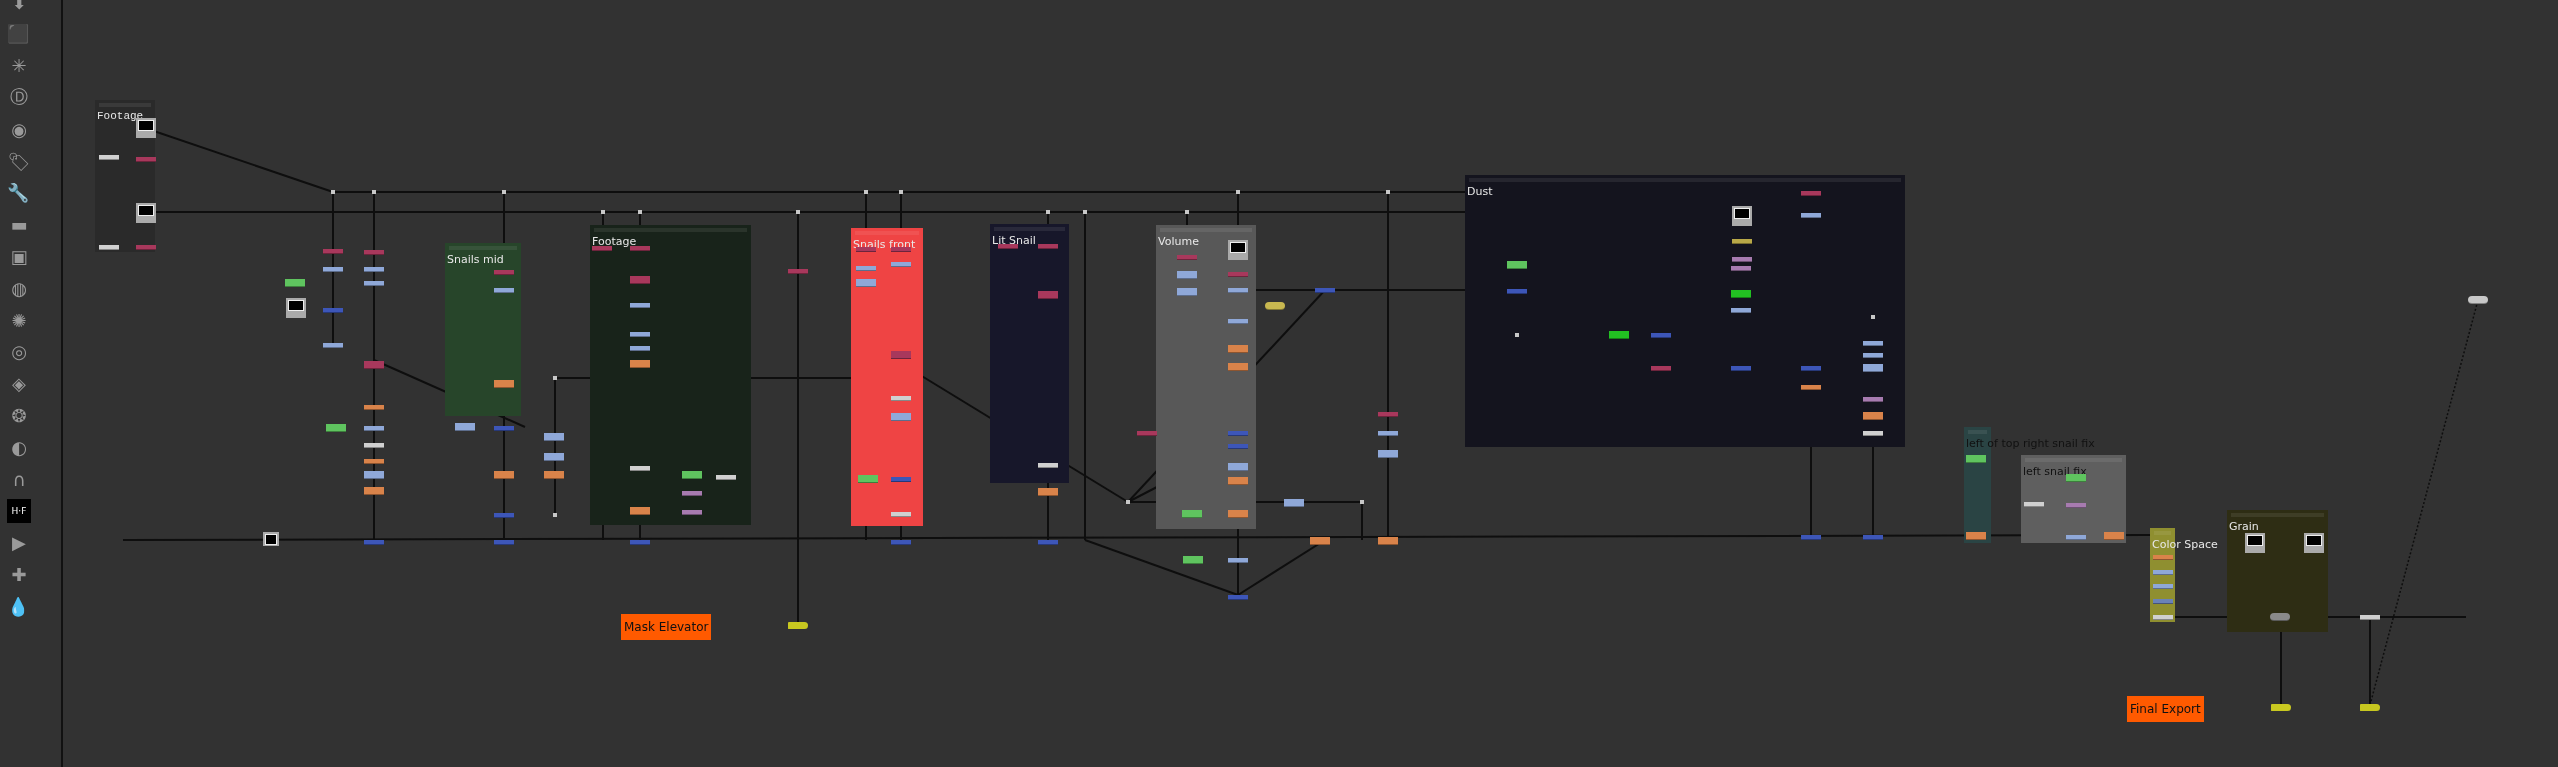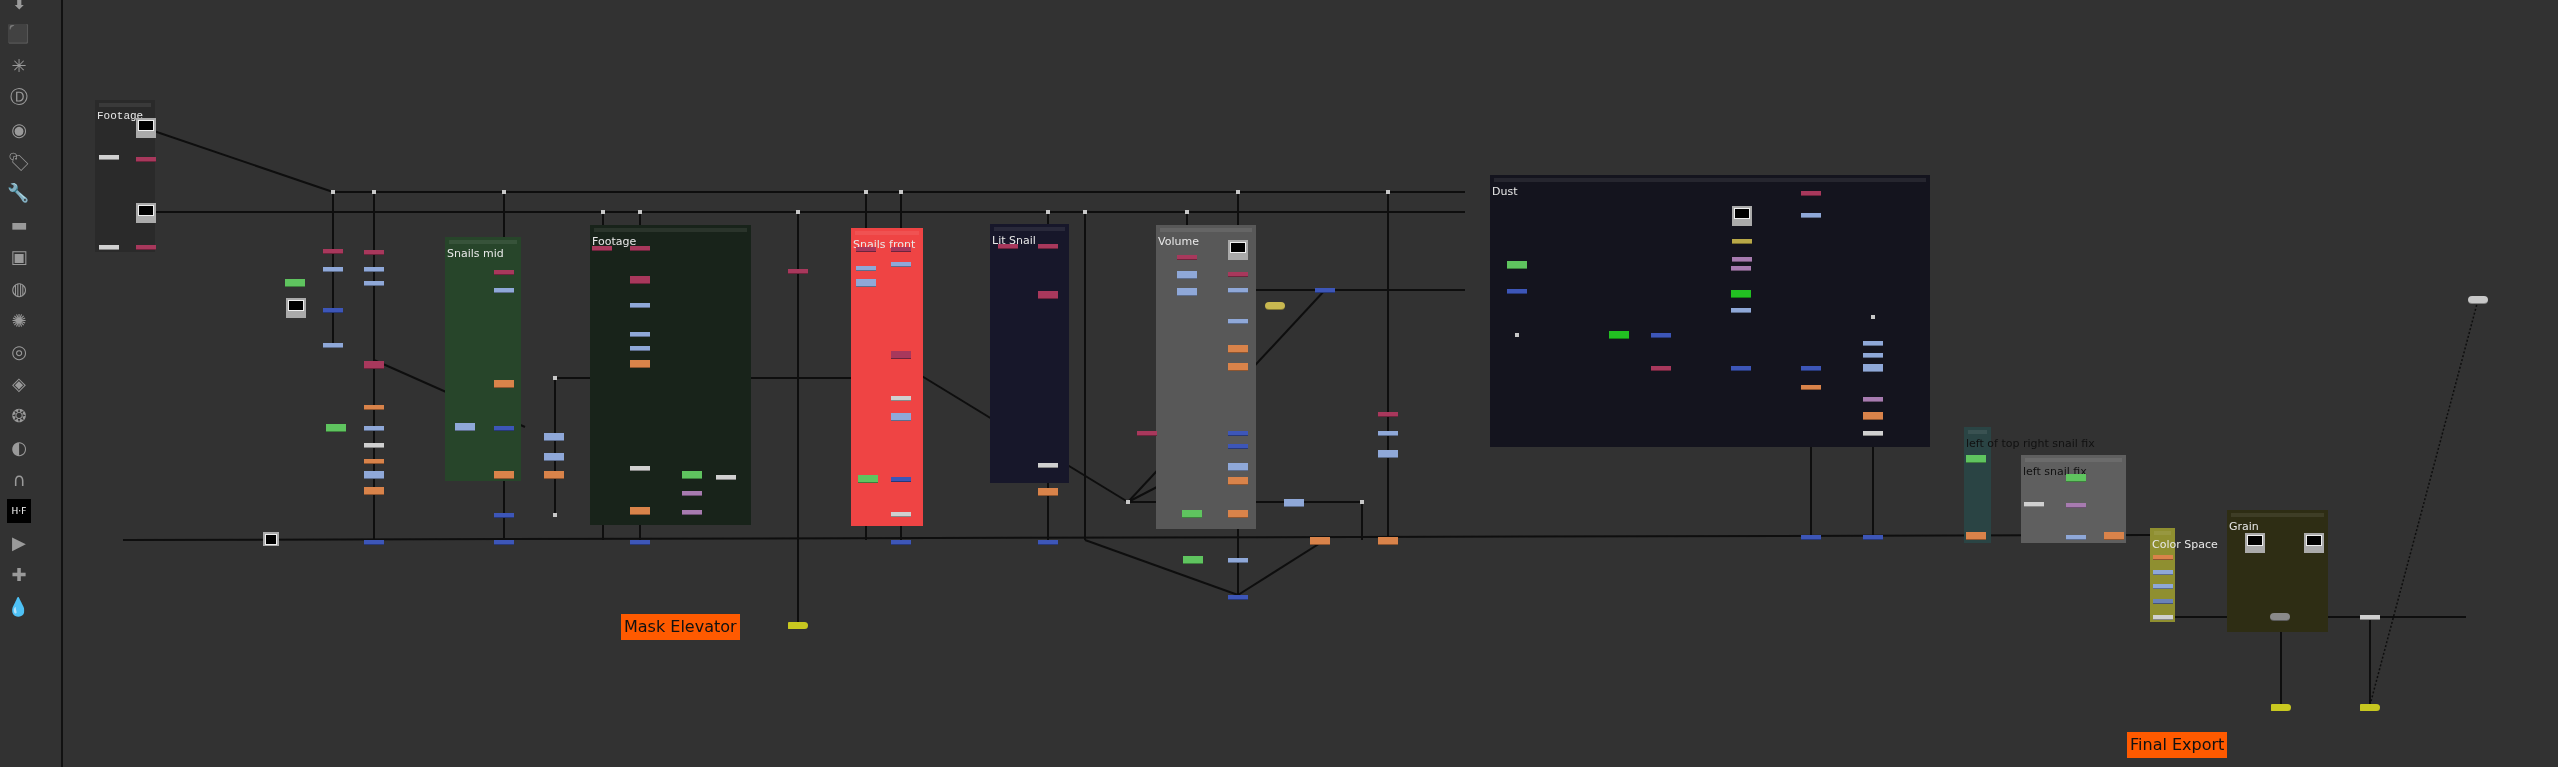--- a/index.html
+++ b/index.html
@@ -9,21 +9,21 @@
   #canvas { position:absolute; left:63px; top:0; width:2495px; height:767px; }
   svg.wires { position:absolute; left:0; top:0; }
   .backdrop { position:absolute; box-sizing:border-box; }
   .backdrop .title { position:absolute; left:2px; top:10px; font-size:11px; color:#e8e8e8; white-space:nowrap; }
   .backdrop .bar { position:absolute; left:4px; right:4px; top:3px; height:4px; background:rgba(255,255,255,0.08); }
   .node { position:absolute; width:20px; height:5px; box-sizing:border-box; border-bottom:1px solid rgba(0,0,0,0.35); cursor:pointer; }
   .node.big { height:8px; }
   .dot { position:absolute; width:4px; height:4px; background:#c8c8c8; margin:-2px 0 0 -2px; }
   .read { position:absolute; width:20px; height:20px; background:#aaa; box-sizing:border-box; cursor:pointer; }
   .read::before { content:""; position:absolute; left:2px; top:2px; right:2px; height:11px; background:#000; border:1px solid #eee; box-sizing:border-box; }
-  .sticky { position:absolute; background:#ff5a00; color:#111; font-size:16px; line-height:26px; padding:0 3px; white-space:nowrap; cursor:pointer; }
+  .sticky { position:absolute; background:#ff5a00; color:#111; font-size:12px; line-height:26px; padding:0 3px; white-space:nowrap; cursor:pointer; }
   .write { position:absolute; width:20px; height:7px; background:#c8c820; border-radius:1px 4px 4px 1px; cursor:pointer; }
 </style>
 </head>
 <body>
 
 <div id="sidebar">
     <div class="tb-icon" style="top: -10px;">⬇</div>
     <div class="tb-icon" style="top: 21.8px;">⬛</div>
     <div class="tb-icon" style="top: 53.6px;">✳</div>
     <div class="tb-icon" style="top: 85.4px;">Ⓓ</div>
@@ -87,41 +87,41 @@
       <line x1="2307" y1="617" x2="2307" y2="705"></line>
       <line x1="737" y1="625" x2="735" y2="625"></line>
     </g>
     <line x1="2307" y1="705" x2="2415" y2="300" stroke="#0e0e0e" stroke-width="1.5" stroke-dasharray="2,2"></line>
   </svg>
 
   <div class="backdrop" style="left:32px;top:100px;width:60px;height:152px;background:#2a2a2a;font-family:Liberation Mono, monospace;">
       <div class="bar"></div>
       <span class="title">Footage</span>
     </div>
-  <div class="backdrop" style="left:382px;top:237px;width:76px;height:244px;background:#27452a;">
+  <div class="backdrop" style="left:382px;top:243px;width:76px;height:173px;background:#27452a;">
       <div class="bar"></div>
       <span class="title">Snails mid</span>
     </div>
   <div class="backdrop" style="left:527px;top:225px;width:161px;height:300px;background:#18231a;">
       <div class="bar"></div>
       <span class="title">Footage</span>
     </div>
   <div class="backdrop" style="left:788px;top:228px;width:72px;height:298px;background:#ef4444;">
       <div class="bar"></div>
       <span class="title">Snails front</span>
     </div>
   <div class="backdrop" style="left:927px;top:224px;width:79px;height:259px;background:#17172a;">
       <div class="bar"></div>
       <span class="title">Lit Snail</span>
     </div>
   <div class="backdrop" style="left:1093px;top:225px;width:100px;height:304px;background:#585858;">
       <div class="bar"></div>
       <span class="title">Volume</span>
     </div>
-  <div class="backdrop" style="left:1402px;top:175px;width:440px;height:272px;background:#14141e;margin-left:25px;">
+  <div class="backdrop" style="left:1402px;top:175px;width:440px;height:272px;background:#14141e;">
       <div class="bar"></div>
       <span class="title">Dust</span>
     </div>
   <div class="backdrop" style="left:1901px;top:427px;width:27px;height:116px;background:#2a4444;">
       <div class="bar"></div>
       <span class="title" style="color:#111">left of top right snail fix</span>
     </div>
   <div class="backdrop" style="left:1958px;top:455px;width:105px;height:88px;background:#5f5f5f;">
       <div class="bar"></div>
       <span class="title" style="color:#111">left snail fix</span>
@@ -303,14 +303,14 @@
 
   <div class="node big" style="left:2207px;top:613px;background:#8a8a8a;border-radius:4px;"></div>
   <div class="node" style="left:2297px;top:615px;background:#d0d0d0;"></div>
   <div class="node big" style="left:2405px;top:296px;background:#c8c8c8;border-radius:4px;"></div>
 
   <div class="write" style="left:725px;top:622px;"></div>
   <div class="write" style="left:2208px;top:704px;"></div>
   <div class="write" style="left:2297px;top:704px;"></div>
 
   <div class="sticky" style="left:558px;top:614px;">Mask Elevator</div>
-  <div class="sticky" style="left:2064px;top:696px;margin-top:36px;">Final Export</div>
+  <div class="sticky" style="left:2064px;top:696px;">Final Export</div>
 </div>
 
 </body></html>

